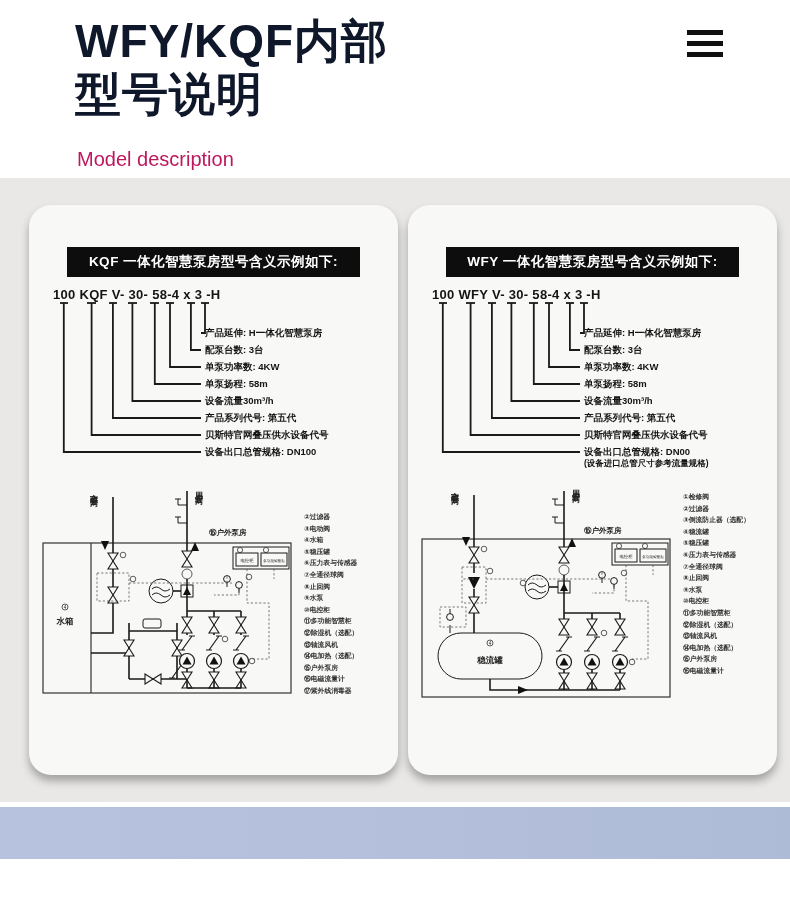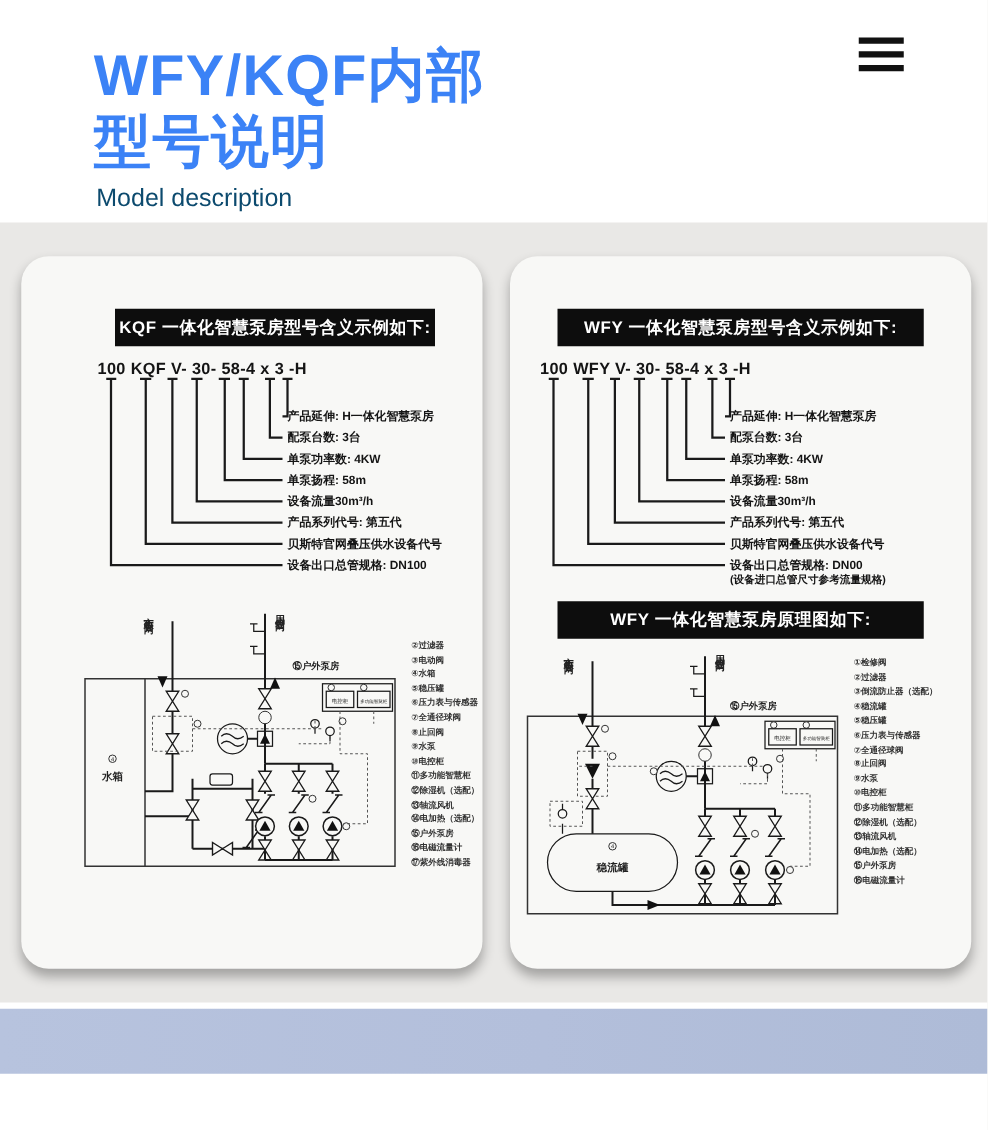--- a/index.html
+++ b/index.html
@@ -3,29 +3,29 @@
 <meta charset="utf-8">
 <style>
   * { margin:0; padding:0; box-sizing:border-box; }
   body { font-family:"Liberation Sans","DejaVu Sans",sans-serif; background:#fff; }
   .page { position:relative; width:790px; height:904px; background:#fff; overflow:hidden; }
 
   .gray-band { position:absolute; left:0; top:178px; width:790px; height:624px; background:#e9e8e6; }
   .blue-band { position:absolute; left:0; top:807px; width:790px; height:52px;
                background:linear-gradient(90deg,#b7c3de 0%,#b3bfdb 55%,#aebbd7 100%); }
 
-  .title { position:absolute; left:75px; top:34px; font-size:46px; font-weight:900;
-           line-height:1.15; color:#3b82f6; letter-spacing:1px; }
-  .subtitle { position:absolute; left:77px; top:148px; font-size:20px; color:#0c4a6e; }
+  .title { position:absolute; left:75px; top:15px; font-size:46px; font-weight:900;
+           line-height:1.15; color:#0f172a; letter-spacing:1px; }
+  .subtitle { position:absolute; left:77px; top:148px; font-size:20px; color:#be185d; }
   .menu { position:absolute; left:687px; top:30px; width:36px; cursor:pointer; }
   .menu span { display:block; width:36px; height:5px; background:#111; margin-bottom:6px; }
 
   .card { position:absolute; top:205px; width:369px; height:570px; background:#f8f8f6;
           border-radius:22px; box-shadow:0 6px 9px rgba(0,0,0,.30); }
-  .card-left { left:17px;padding-left:37px; }
+  .card-left { left:29px; }
   .card-right { left:408px; }
 
   .bar { margin:0 38px; height:30px; background:#0d0d0d; color:#fff; font-weight:bold;
          font-size:13.5px; display:flex; align-items:center; justify-content:center;
          letter-spacing:.5px; white-space:nowrap; }
   .bar1 { margin-top:42px; }
   .bar2 { margin-top:4px; }
 
   .callout-svg { display:block; margin:8px 0 2px 20px; }
   .callout-svg text { fill:#141414; }
@@ -251,21 +251,20 @@
       <text class="co-label" x="156" y="68">配泵台数: 3台</text>
       <text class="co-label" x="156" y="85">单泵功率数: 4KW</text>
       <text class="co-label" x="156" y="102">单泵扬程: 58m</text>
       <text class="co-label" x="156" y="119">设备流量30m³/h</text>
       <text class="co-label" x="156" y="136">产品系列代号: 第五代</text>
       <text class="co-label" x="156" y="153">贝斯特官网叠压供水设备代号</text>
       <text class="co-label" x="156" y="170">设备出口总管规格: DN00</text>
       <text class="co-note" x="156" y="181">(设备进口总管尺寸参考流量规格)</text>
     </svg>
 
-    <div class="bar bar2">WFY 一体化智慧泵房原理图如下:</div>
 
     <div class="schem-row">
       <div class="schem-wrap">
         <svg class="schem-svg" width="265" height="240" viewBox="0 0 265 240">
 
           <rect class="boundary" x="6" y="56" width="248" height="158"></rect>
 
           <path class="pipe" d="M58,12 V64"></path>
           <polygon points="46,54 54,54 50,63" fill="#111"></polygon>
           <use href="#sym-valve" transform="translate(58,72)"></use>

